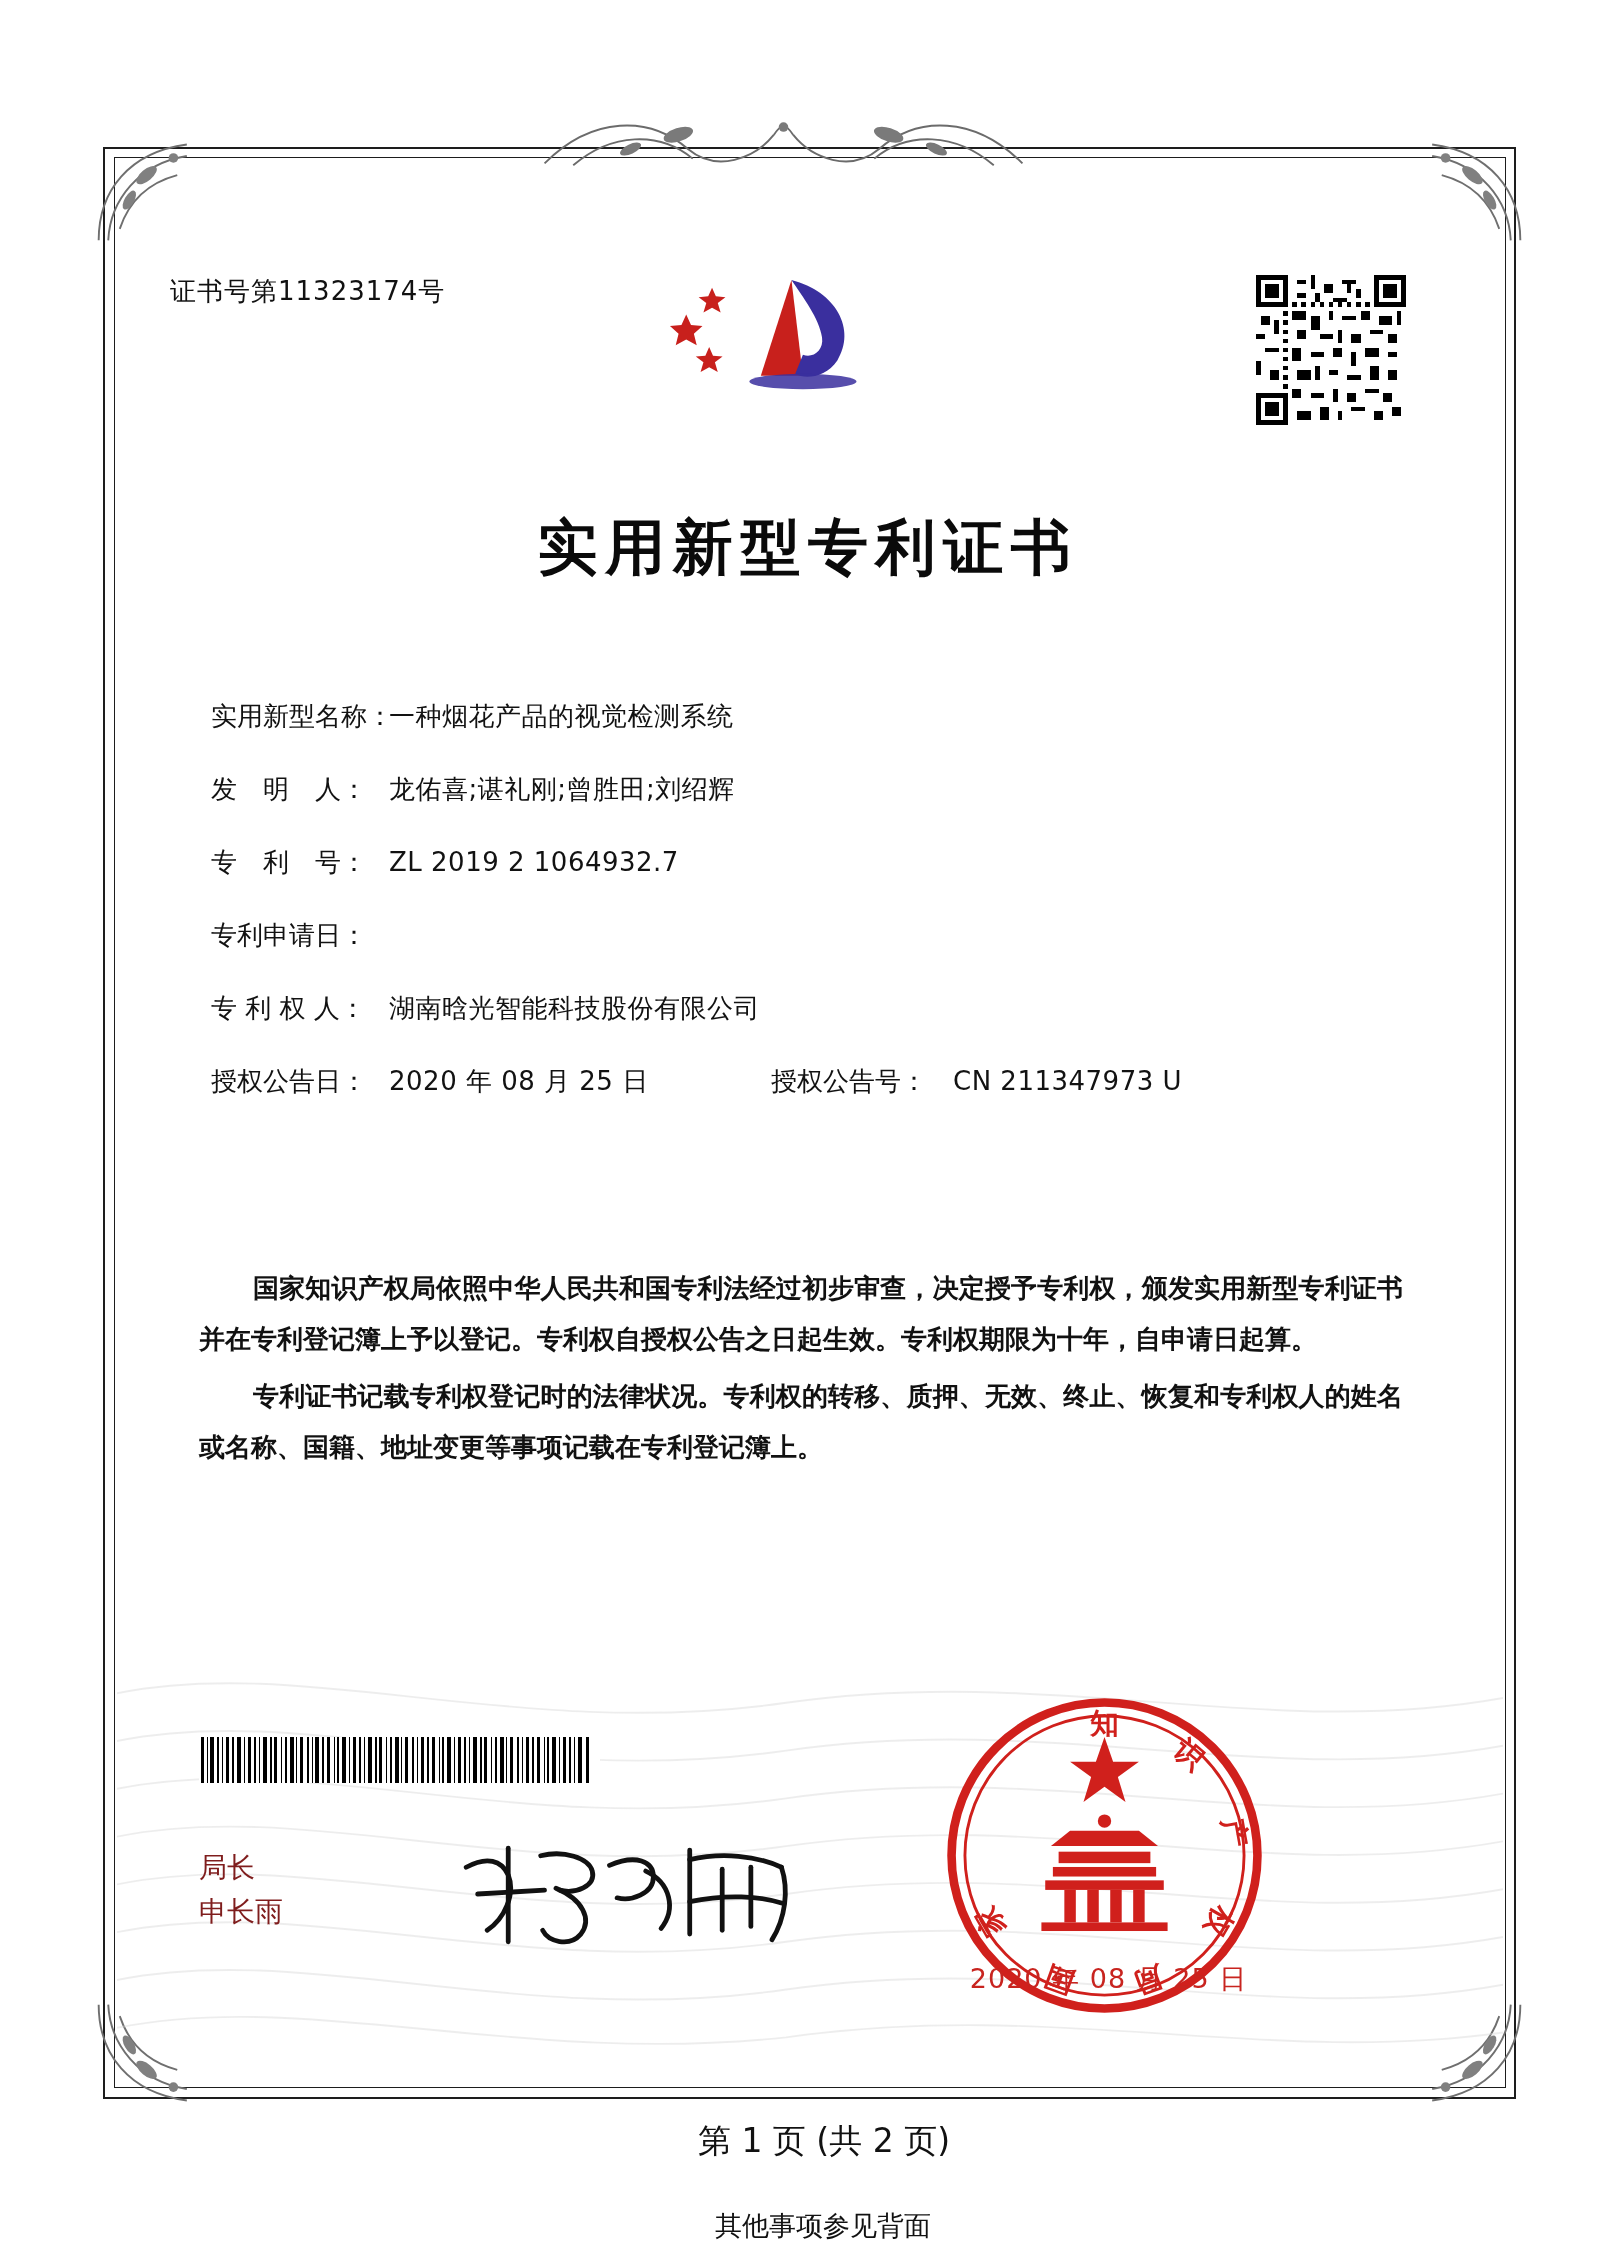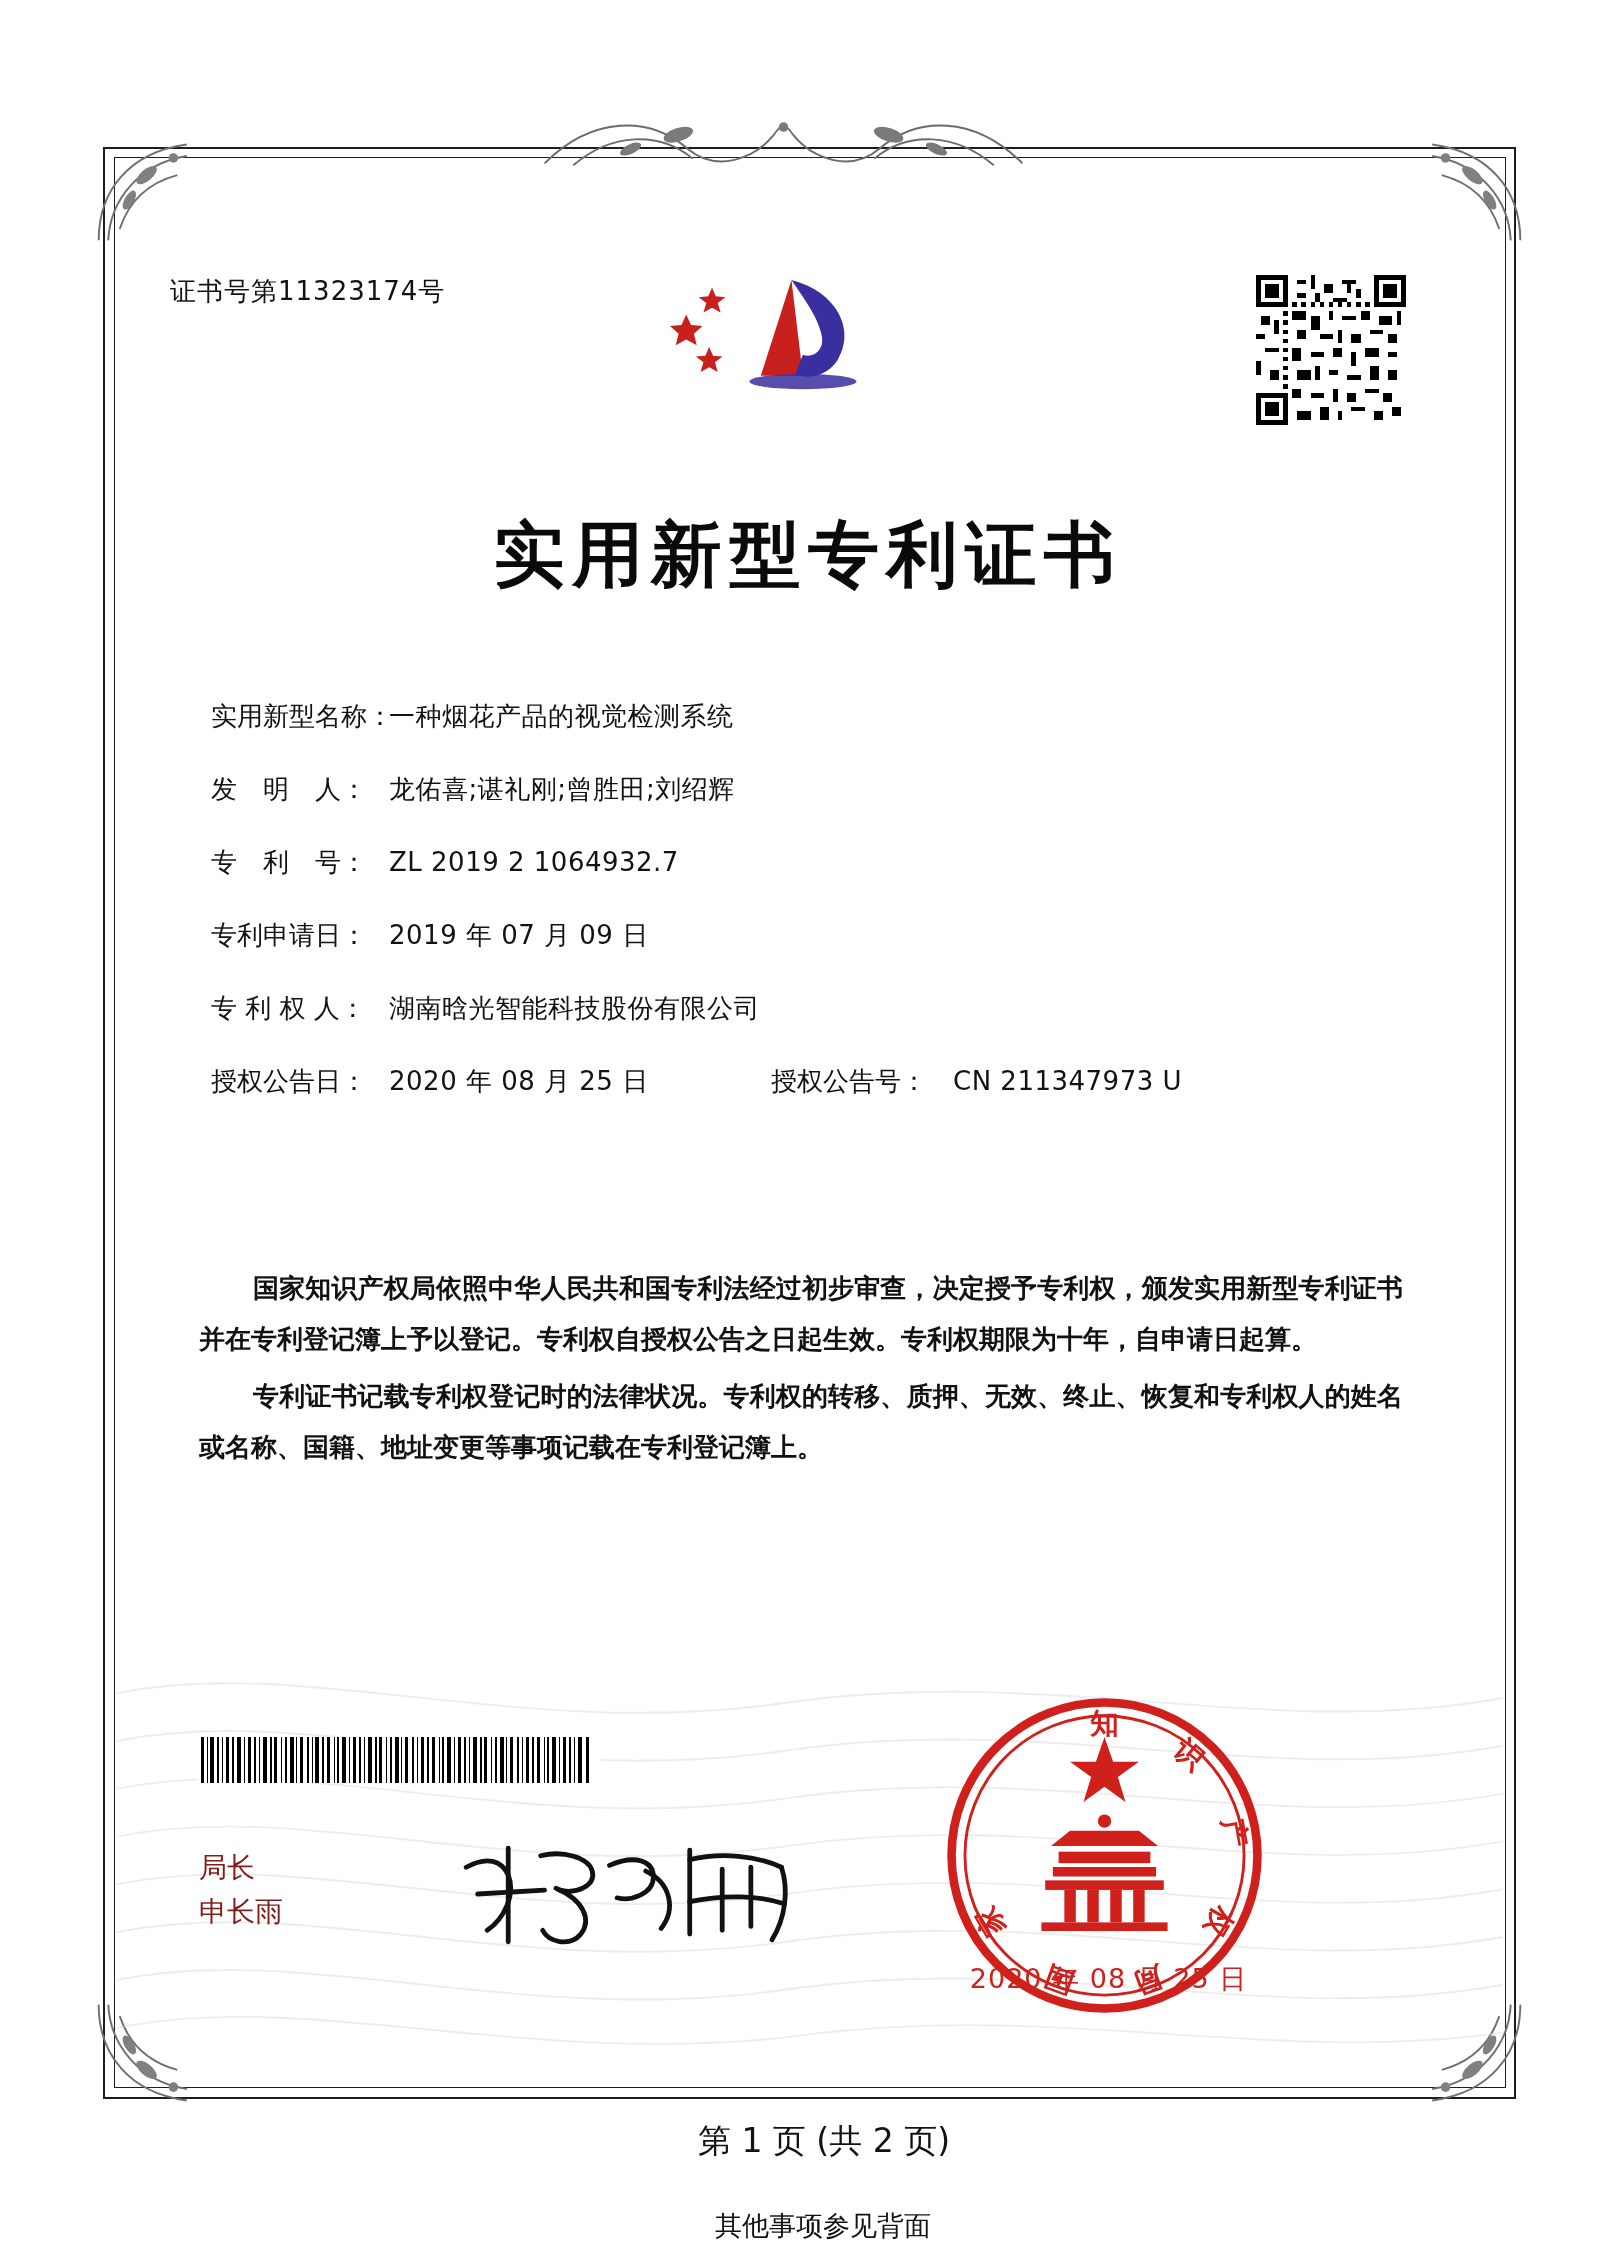--- a/index.html
+++ b/index.html
@@ -90,21 +90,21 @@
   }
 
   .title {
     position: absolute;
     left: 0;
     top: 478px;
     width: 1616px;
     text-align: center;
     font-family: "DejaVu Sans", sans-serif;
     font-weight: bold;
-    font-size: 71px;
+    font-size: 60px;
     letter-spacing: 7.6px;
     color: #0a0a0a;
   }
 
   
   .fields {
     position: absolute;
     left: 211px;
     top: 669px;
     width: 1204px;
@@ -431,21 +431,20 @@
       <div class="field-value">龙佑喜;谌礼刚;曾胜田;刘绍辉</div>
     </div>
 
     <div class="field-row">
       <div class="field-label">专　利　号：</div>
       <div class="field-value">ZL 2019 2 1064932.7</div>
     </div>
 
     <div class="field-row">
       <div class="field-label">专利申请日：</div>
-      <div class="field-value">2019 年 07 月 09 日</div>
     </div>
 
     <div class="field-row">
       <div class="field-label">专 利 权 人：</div>
       <div class="field-value">湖南晗光智能科技股份有限公司</div>
     </div>
 
 
     <div class="field-row dual">
       <div class="field-label">授权公告日：</div>

